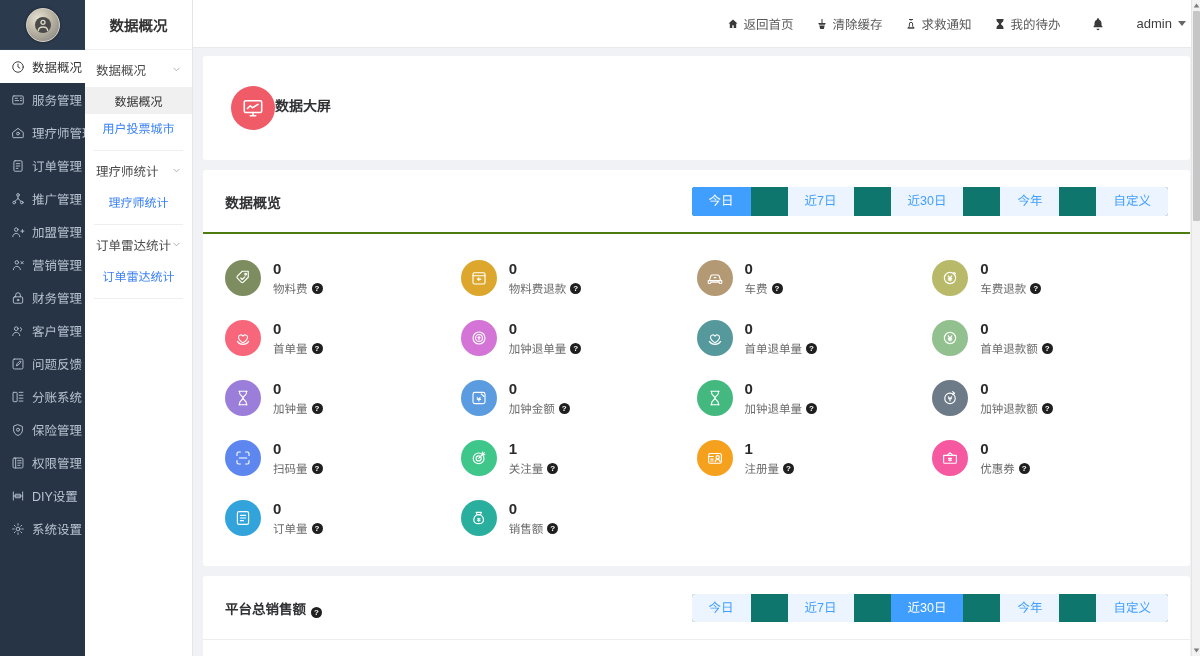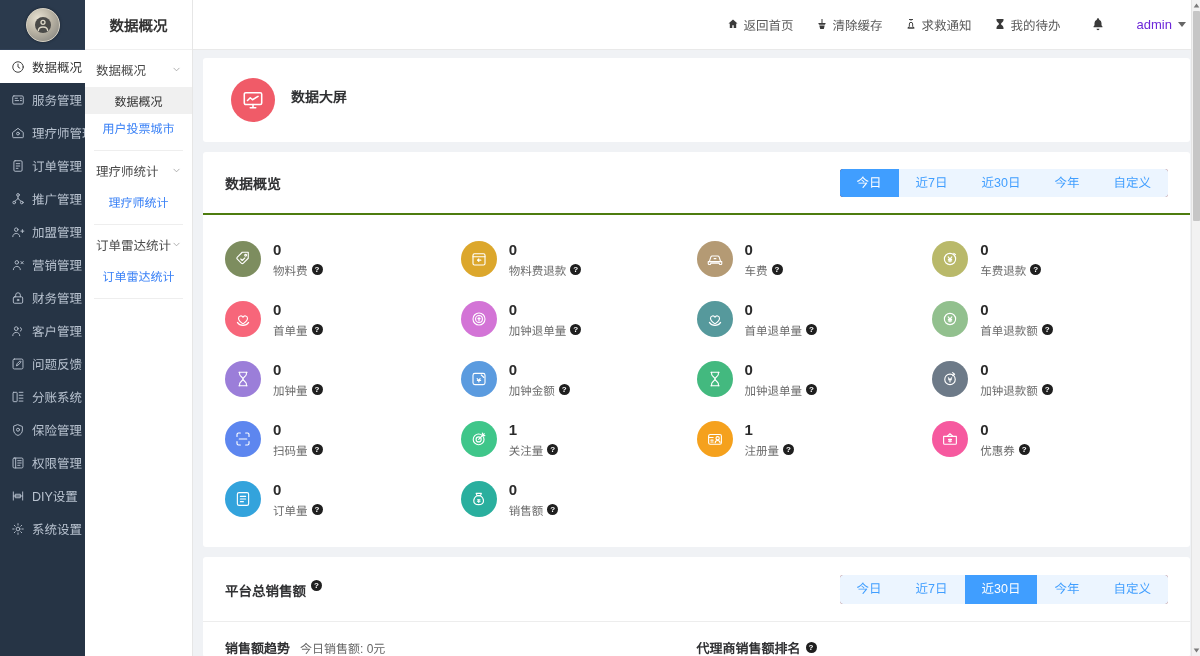--- a/index.html
+++ b/index.html
@@ -76,47 +76,47 @@
   }
   .top-link {
     display:flex; align-items:center; gap:5px;
     font-size:12.5px; color:#5a5a5a; margin-left:22px; cursor:pointer;
   }
   .top-link svg { width:12px; height:12px; display:block; color:#3a3a3a; }
   .top-bell { margin-left:30px; cursor:pointer; color:#3a3a3a; }
   .top-bell svg { width:14px; height:14px; display:block; }
   .top-user {
     display:flex; align-items:center; gap:6px; margin-left:32px;
-    font-size:13px; color:#6d28d9; cursor:pointer;
+    font-size:13px; color:#404040; cursor:pointer;
   }
   .caret { width:0;height:0;border-left:4px solid transparent;border-right:4px solid transparent;border-top:5px solid #666; }
 
   .content { flex:1 1 auto; overflow:hidden; padding:8px 10px 0 10px; position:relative; }
 
   .card { background:#fff; border-radius:3px; }
   .card + .card { margin-top:10px; }
 
   
-  .banner { display:flex; align-items:center; gap:16px; padding:24px 28px; height:84px; }
+  .banner { display:flex; align-items:center; gap:0; padding:24px 28px; height:104px; }
   .banner-icon {
     width:44px; height:44px; border-radius:50%; background:#f05b68;
     display:flex; align-items:center; justify-content:center; flex:0 0 44px;
   }
   .banner-icon svg { width:22px; height:22px; color:#fff; display:block; }
   .banner-title { font-size:14px; font-weight:700; color:#303133; margin-bottom:7px; }
   .banner-sub { font-size:12px; color:#7a7a7a; }
 
   
   .card-head {
     display:flex; align-items:center; justify-content:space-between;
     padding:17px 22px 16px 22px; border-bottom:2px solid #4d7c0f;
   }
   .card-head h3 { font-size:14px; font-weight:700; color:#303133; display:flex; align-items:center; gap:5px; }
 
-  .seg { display:flex; border-radius:3px; overflow:hidden; background:#7f1d1d; }
+  .seg { display:flex; border-radius:3px; overflow:hidden; background:#0f766e;gap:37px; }
   .seg button {
     border:none; background:#ecf5ff; color:#409eff;
     font-size:12.5px; padding:8px 17px; cursor:pointer;
     font-family:inherit; line-height:1;
   }
   .seg button.active { background:#409eff; color:#fff; }
 
   .metrics { display:grid; grid-template-columns:repeat(4,1fr); padding:14px 22px 18px 22px; }
   .metric { display:flex; align-items:center; gap:12px; height:60px; }
   .m-ico {
@@ -130,21 +130,21 @@
     width:11px; height:11px; border-radius:50%; background:#1f1f1f; color:#fff;
     font-size:8px; line-height:11px; text-align:center; display:inline-block;
     font-weight:700; cursor:pointer; flex:0 0 11px;
   }
 
   
   .sales-head {
     display:flex; align-items:center; justify-content:space-between;
     padding:18px 22px 17px 22px; border-bottom:1px solid #ededed;
   }
-  .sales-head h3 { font-size:13.5px; font-weight:700; color:#303133; display:flex; align-items:flex-start; gap:5px; }
+  .sales-head h3 { font-size:13.5px; font-weight:700; color:#303133; display:flex; align-items:flex-end; gap:5px; }
   .sales-body { display:flex; padding:16px 22px 0 22px; }
   .sales-left { flex:1 1 50%; display:flex; align-items:baseline; gap:10px; }
   .sales-right { flex:1 1 50%; display:flex; align-items:center; gap:5px; }
   .sb-title { font-size:13px; font-weight:700; color:#303133; }
   .sb-sub { font-size:12px; color:#666; }
 
   .watermark {
     position:absolute; right:14px; top:552px;
     font-family:"Liberation Serif","DejaVu Serif",serif;
     font-size:15px; color:#ffffff; letter-spacing:1.5px;

